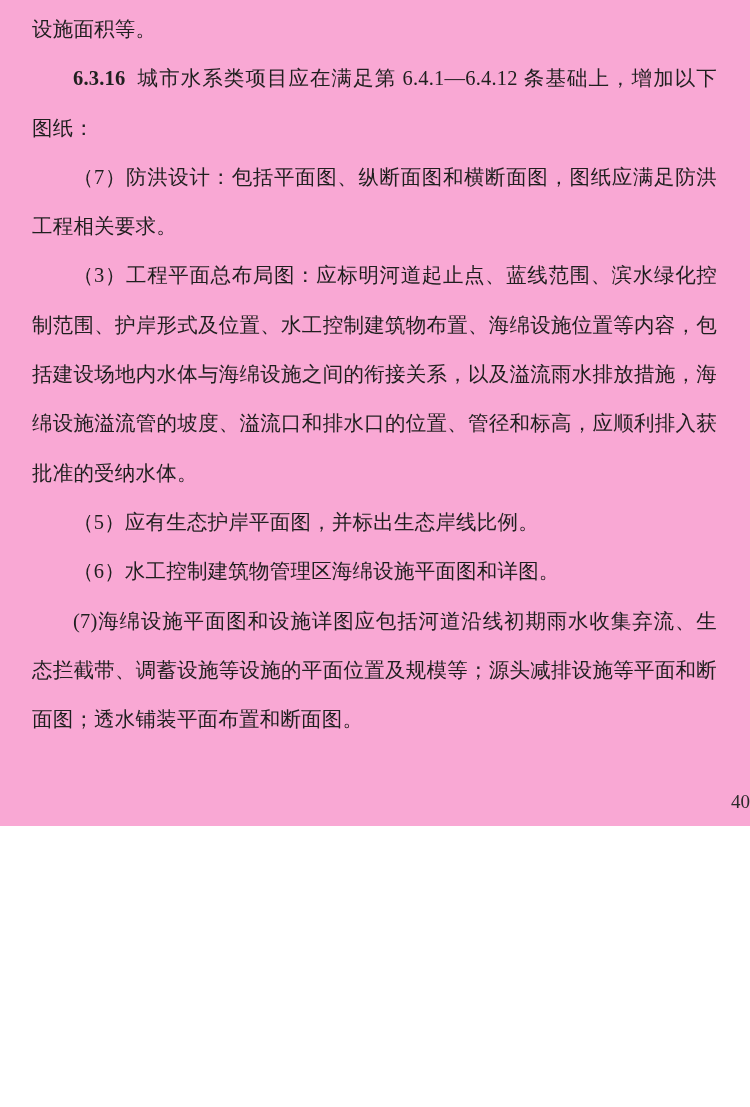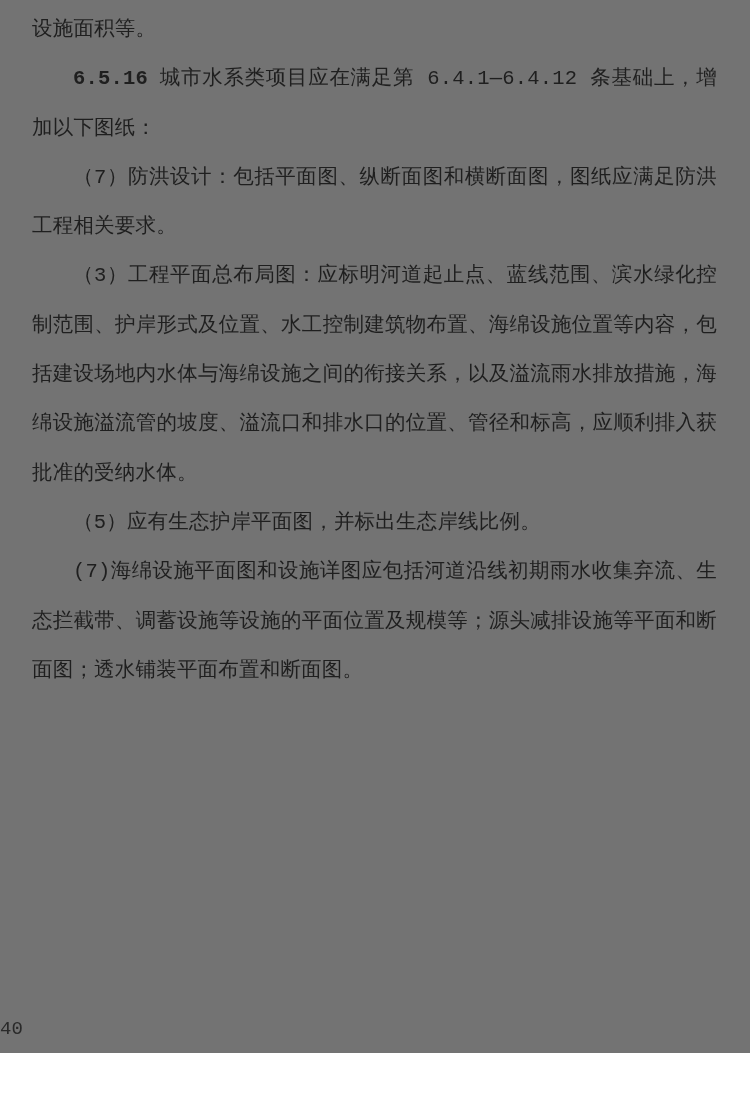--- a/index.html
+++ b/index.html
@@ -3,24 +3,24 @@
 <meta charset="utf-8">
 <style>
   html, body {
     margin: 0;
     padding: 0;
     background: #ffffff;
   }
   .page {
     position: relative;
     width: 750px;
-    height: 1053px;
-    background: #737373;
+    height: 826px;
+    background: #f9a8d4;
     overflow: hidden;
-    font-family: Liberation Mono, monospace;
+    font-family: Liberation Serif, serif;
     color: #1f1f1f;
   }
   .content {
     padding: 5px 33px 0 32px;
     font-size: 20.5px;
     line-height: 49.3px;
     text-align: justify;
     text-justify: inter-character;
     letter-spacing: 0.2px;
   }
@@ -33,42 +33,43 @@
   }
   .clause-num {
     font-weight: bold;
     margin-right: 0.55em;
   }
   .footer {
     position: absolute;
     bottom: 13px;
     left: 0;
     width: 100%;
-    text-align: left;
+    text-align: right;
     font-size: 19px;
     color: #2a2a2a;
   }
 </style>
 </head>
 <body>
 
 <div class="page">
   <div class="content">
 
     <p class="para no-indent">设施面积等。</p>
 
-    <p class="para"><span class="clause-num">6.5.16</span><span>城市水系类项目应在满足第 6.4.1—6.4.12 条基础上，增加以下图纸：</span></p>
+    <p class="para"><span class="clause-num">6.3.16</span><span>城市水系类项目应在满足第 6.4.1—6.4.12 条基础上，增加以下图纸：</span></p>
 
     <p class="para">（7）防洪设计：包括平面图、纵断面图和横断面图，图纸应满足防洪工程相关要求。</p>
 
     <p class="para">（3）工程平面总布局图：应标明河道起止点、蓝线范围、滨水绿化控制范围、护岸形式及位置、水工控制建筑物布置、海绵设施位置等内容，包括建设场地内水体与海绵设施之间的衔接关系，以及溢流雨水排放措施，海绵设施溢流管的坡度、溢流口和排水口的位置、管径和标高，应顺利排入获批准的受纳水体。</p>
 
 
 
     <p class="para">（5）应有生态护岸平面图，并标出生态岸线比例。</p>
 
+    <p class="para">（6）水工控制建筑物管理区海绵设施平面图和详图。</p>
 
     <p class="para">(7)海绵设施平面图和设施详图应包括河道沿线初期雨水收集弃流、生态拦截带、调蓄设施等设施的平面位置及规模等；源头减排设施等平面和断面图；透水铺装平面布置和断面图。</p>
 
   </div>
 
   <div class="footer">40</div>
 </div>
 
 </body></html>

